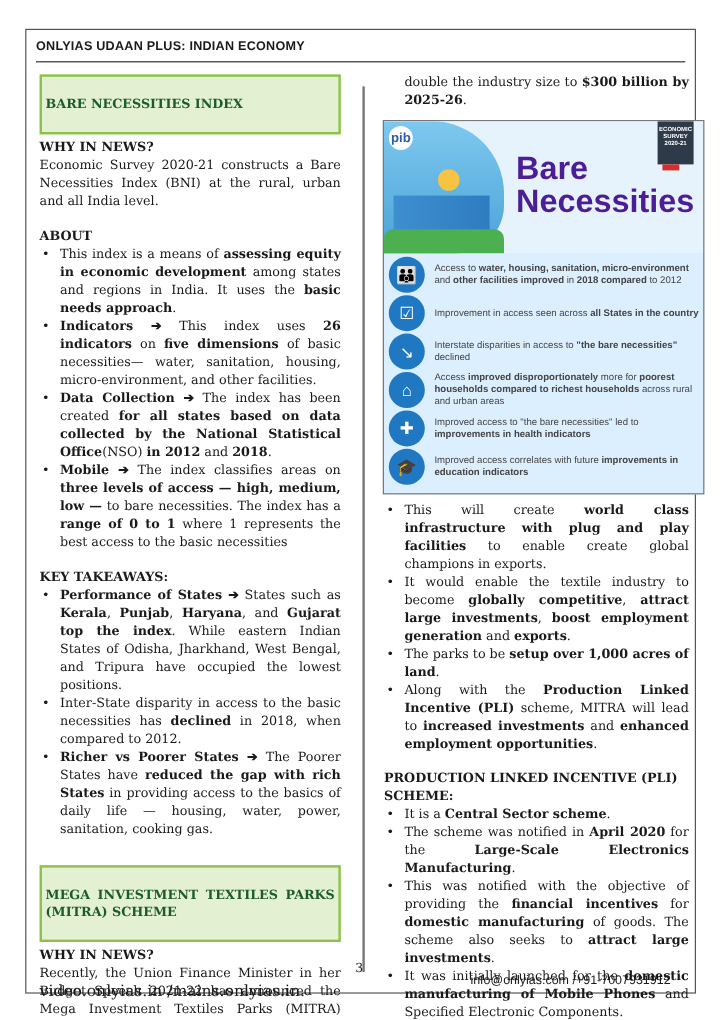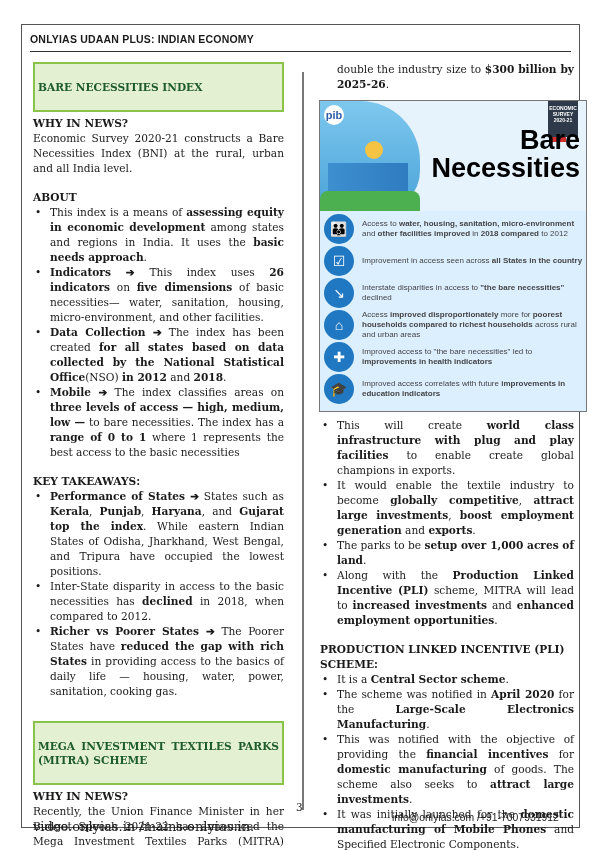--- a/index.html
+++ b/index.html
@@ -20,21 +20,21 @@
   .gap { height:10px; }
   .infographic { position:relative; width:266px; height:310px; margin:8px 0 6px 0; border:1px solid #777; background:#dcefff; overflow:hidden; left:-1px; }
   .ig-top { position:absolute; left:0; top:0; width:100%; height:110px; background:#e6f3fc; }
   .ig-cloud { position:absolute; left:0; top:0; width:100px; height:110px; background:linear-gradient(#7ec8ef,#4aa3d8); border-radius:0 60px 40px 0; }
   .ig-city { position:absolute; left:8px; bottom:8px; width:80px; height:40px; background:linear-gradient(90deg,#3d8fd0,#2f7cc0); }
   .ig-trees { position:absolute; left:0; bottom:0; width:100px; height:20px; background:#4caf50; border-radius:8px 8px 0 0; }
   .ig-sun { position:absolute; left:45px; top:40px; width:18px; height:18px; border-radius:50%; background:#f6c343; }
   .ig-logo { position:absolute; left:4px; top:4px; font-family:"Liberation Sans", sans-serif; font-weight:bold; font-size:11px; color:#2d5ca8; background:#fff; border-radius:50%; width:20px; height:20px; text-align:center; line-height:20px; }
   .ig-badge { position:absolute; right:8px; top:0; width:30px; height:36px; background:#2e3a4a; color:#fff; font-family:"Liberation Sans", sans-serif; font-size:5px; line-height:6px; text-align:center; padding-top:4px; box-sizing:border-box; font-weight:bold; }
   .ig-badge::after { content:""; position:absolute; left:4px; bottom:-5px; width:14px; height:5px; background:#d32f2f; }
-  .ig-title { position:absolute; left:110px; top:25px; width:150px; text-align:right; font-family:"Liberation Sans", sans-serif; font-weight:bold; color:#000000; font-size:27px; line-height:28px; }
+  .ig-title { position:absolute; left:110px; top:25px; width:150px; text-align:left; font-family:"Liberation Sans", sans-serif; font-weight:bold; color:#4c1d95; font-size:27px; line-height:28px; }
   .ig-rows { position:absolute; left:0; top:112px; width:100%; }
   .ig-row { position:relative; height:32px; padding-left:42px; font-family:"Liberation Sans", sans-serif; font-size:8px; line-height:10px; color:#444; display:flex; align-items:center; }
   .ig-icon { position:absolute; left:4px; top:1px; width:30px; height:30px; border-radius:50%; background:#1f78c1; color:#fff; font-size:14px; line-height:30px; text-align:center; }
   .footer-left { position:absolute; left:33px; top:819px; font-size:13px; }
   .footer-page { position:absolute; left:296px; top:801px; font-size:10.4px; }
   .footer-right { position:absolute; left:392px; top:801px; font-size:10.4px; font-family:"Liberation Sans", sans-serif;margin-top:11px; }
 </style>
 </head>
 <body>
 

